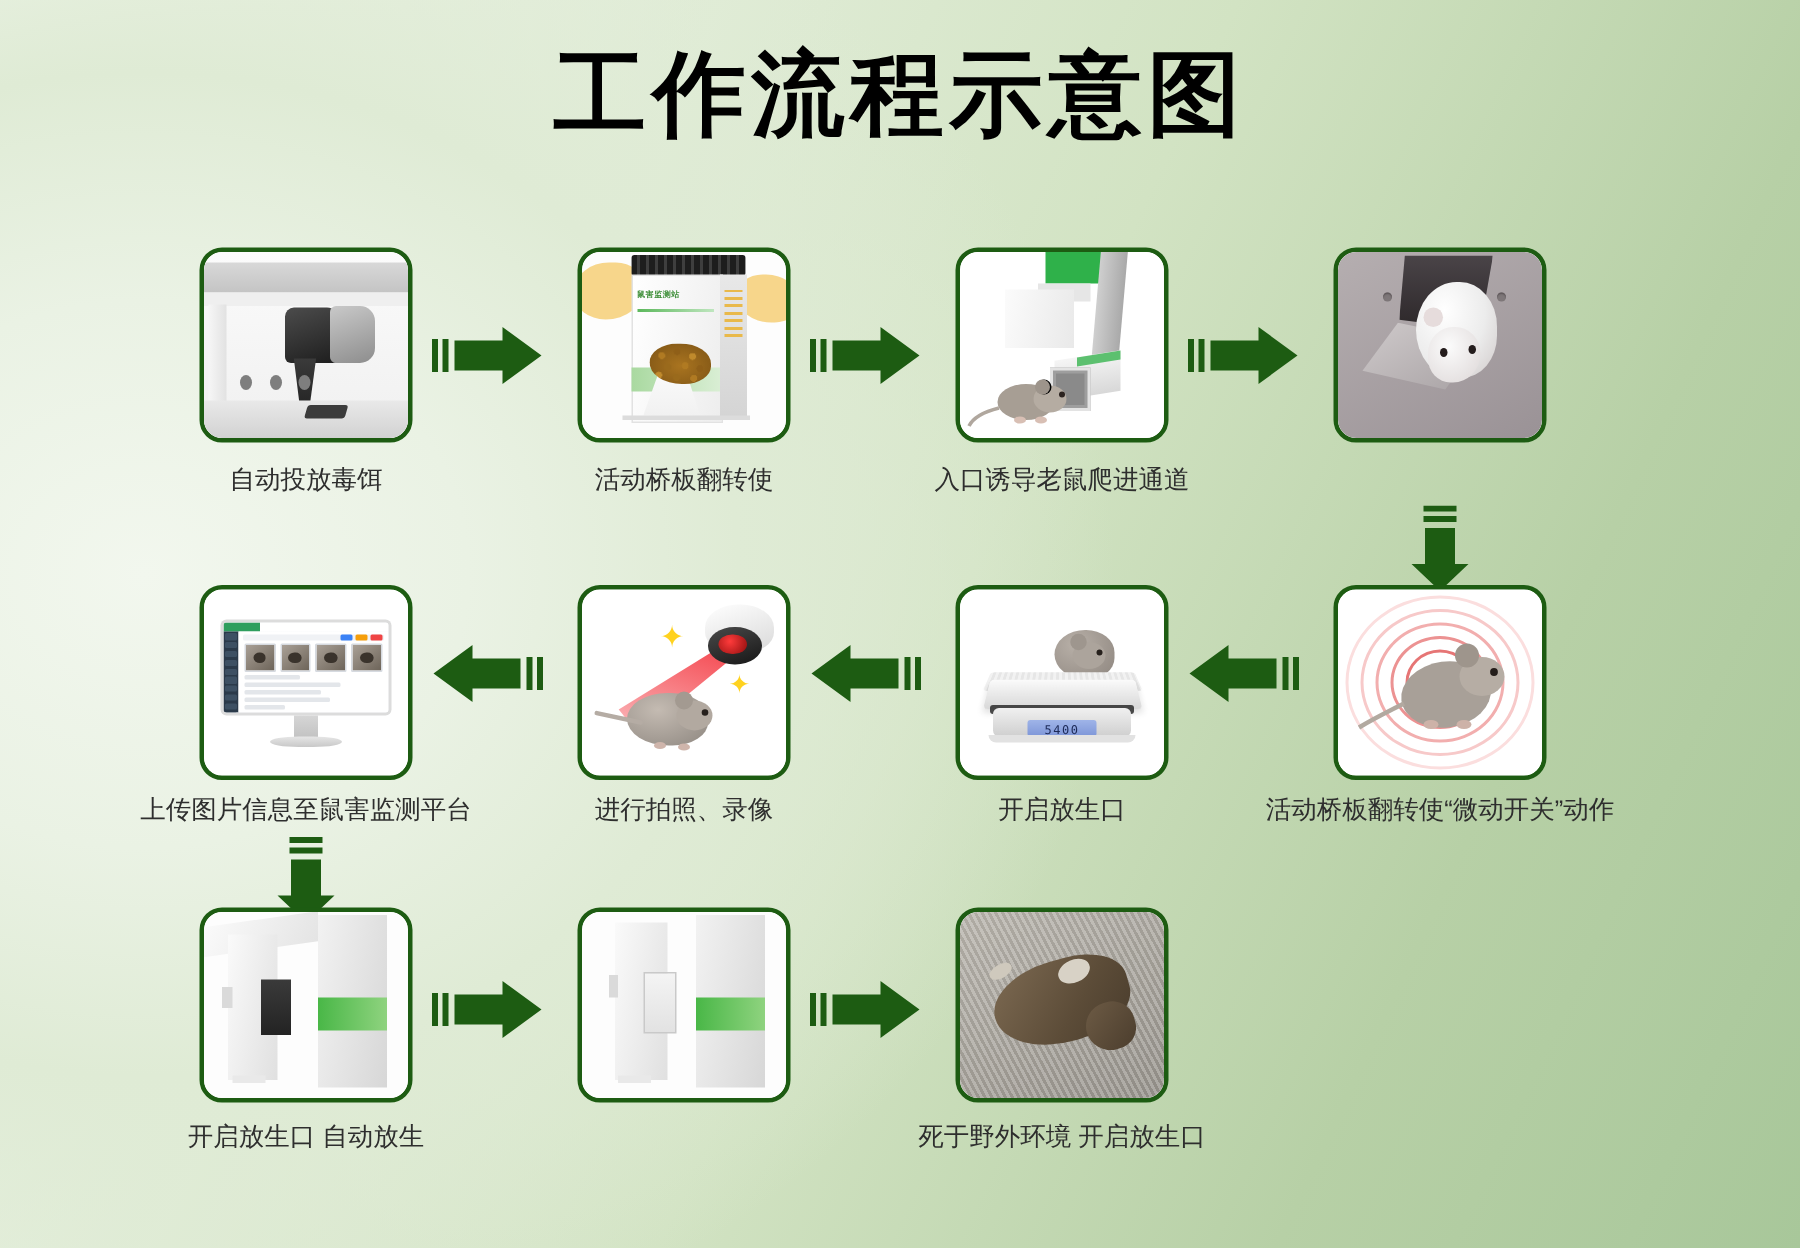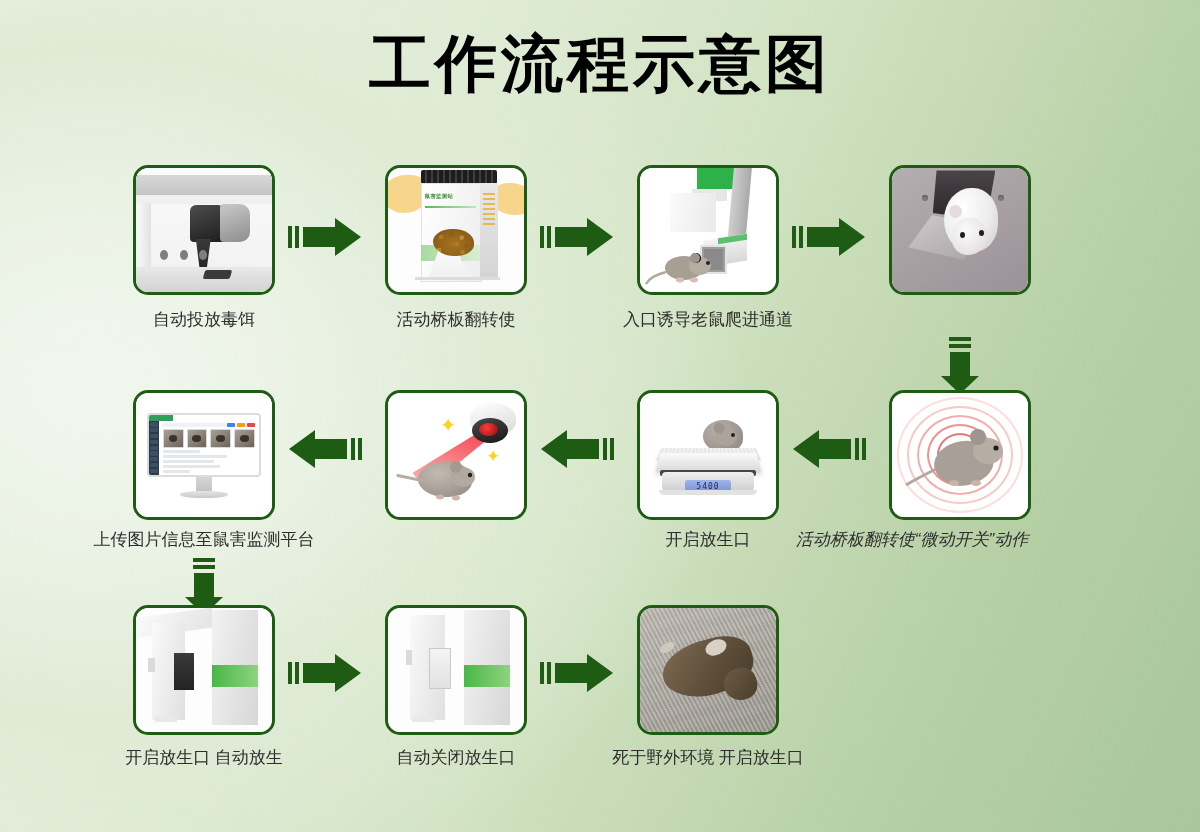--- a/index.html
+++ b/index.html
@@ -390,20 +390,21 @@
         <svg width="142" height="130" viewBox="0 0 142 130" style="position:absolute;left:0;top:0;">
           <ellipse cx="75" cy="84" rx="12" ry="10" fill="#b2a9a0"></ellipse>
           <circle cx="82" cy="82" r="2.2" fill="#26201c"></circle>
           <ellipse cx="68" cy="74" rx="6" ry="6" fill="#a39a91"></ellipse>
           <ellipse cx="52" cy="104" rx="4" ry="2.4" fill="#cfb5ab"></ellipse>
           <ellipse cx="68" cy="105" rx="4" ry="2.4" fill="#cfb5ab"></ellipse>
         </svg>
       </div>
     </div>
   </div>
+  <div class="caption" style="left:336px; top:530px; width:240px;">进行拍照、录像</div>
 
   <div class="arrow" style="left:540px; top:428px;">
     <svg width="74" height="42" viewBox="0 0 74 42">
       <path d="M59 11 H27 V2 L1 21 L27 40 V31 H59 Z" fill="#1d5c12"></path>
       <rect x="63" y="10" width="4" height="22" fill="#1d5c12"></rect>
       <rect x="70" y="10" width="4" height="22" fill="#1d5c12"></rect>
     </svg>
   </div>
 
   <div class="card" style="left:637px; top:390px;">
@@ -450,21 +451,21 @@
           <ellipse cx="96" cy="58" rx="15" ry="13" fill="#b6ada4"></ellipse>
           <circle cx="104" cy="55" r="2.6" fill="#241d1a"></circle>
           <ellipse cx="86" cy="44" rx="8" ry="8" fill="#9e958c"></ellipse>
           <path d="M44 76 Q24 86 14 92" stroke="#b2a9a0" stroke-width="3" fill="none"></path>
           <ellipse cx="62" cy="90" rx="5" ry="3" fill="#cdb2a8"></ellipse>
           <ellipse cx="84" cy="90" rx="5" ry="3" fill="#cdb2a8"></ellipse>
         </svg>
       </div>
     </div>
   </div>
-  <div class="caption" style="left:772px; top:530px; width:280px;font-style:italic;">活动桥板翻转使“微动开关”动作</div>
+  <div class="caption" style="left:820px; top:530px; width:280px;">活动桥板翻转使“微动开关”动作</div>
 
   <div class="arrow" style="left:182px; top:558px;">
     <svg width="44" height="58" viewBox="0 0 44 58">
       <rect x="11" y="0" width="22" height="4" fill="#1d5c12"></rect>
       <rect x="11" y="7" width="22" height="4" fill="#1d5c12"></rect>
       <path d="M12 15 H32 V39 H41 L22 57 L3 39 H12 Z" fill="#1d5c12"></path>
     </svg>
   </div>
 
   <div class="card" style="left:133px; top:605px;">
@@ -495,21 +496,20 @@
       <div class="sc-door">
         <div class="colR"></div>
         <div class="band"></div>
         <div class="colL" style="left:16%; top:6%; width:26%; height:84%;"></div>
         <div class="latch" style="left:13%; top:34%;"></div>
         <div class="closedPort"></div>
         <div class="footL" style="left:18%;"></div>
       </div>
     </div>
   </div>
-  <div class="caption" style="left:336px; top:748px; width:240px;">自动关闭放生口</div>
 
   <div class="arrow" style="left:540px; top:652px;">
     <svg width="74" height="42" viewBox="0 0 74 42">
       <rect x="0" y="10" width="4" height="22" fill="#1d5c12"></rect>
       <rect x="7" y="10" width="4" height="22" fill="#1d5c12"></rect>
       <path d="M15 11 H47 V2 L73 21 L47 40 V31 H15 Z" fill="#1d5c12"></path>
     </svg>
   </div>
 
   <div class="card" style="left:637px; top:605px;">

